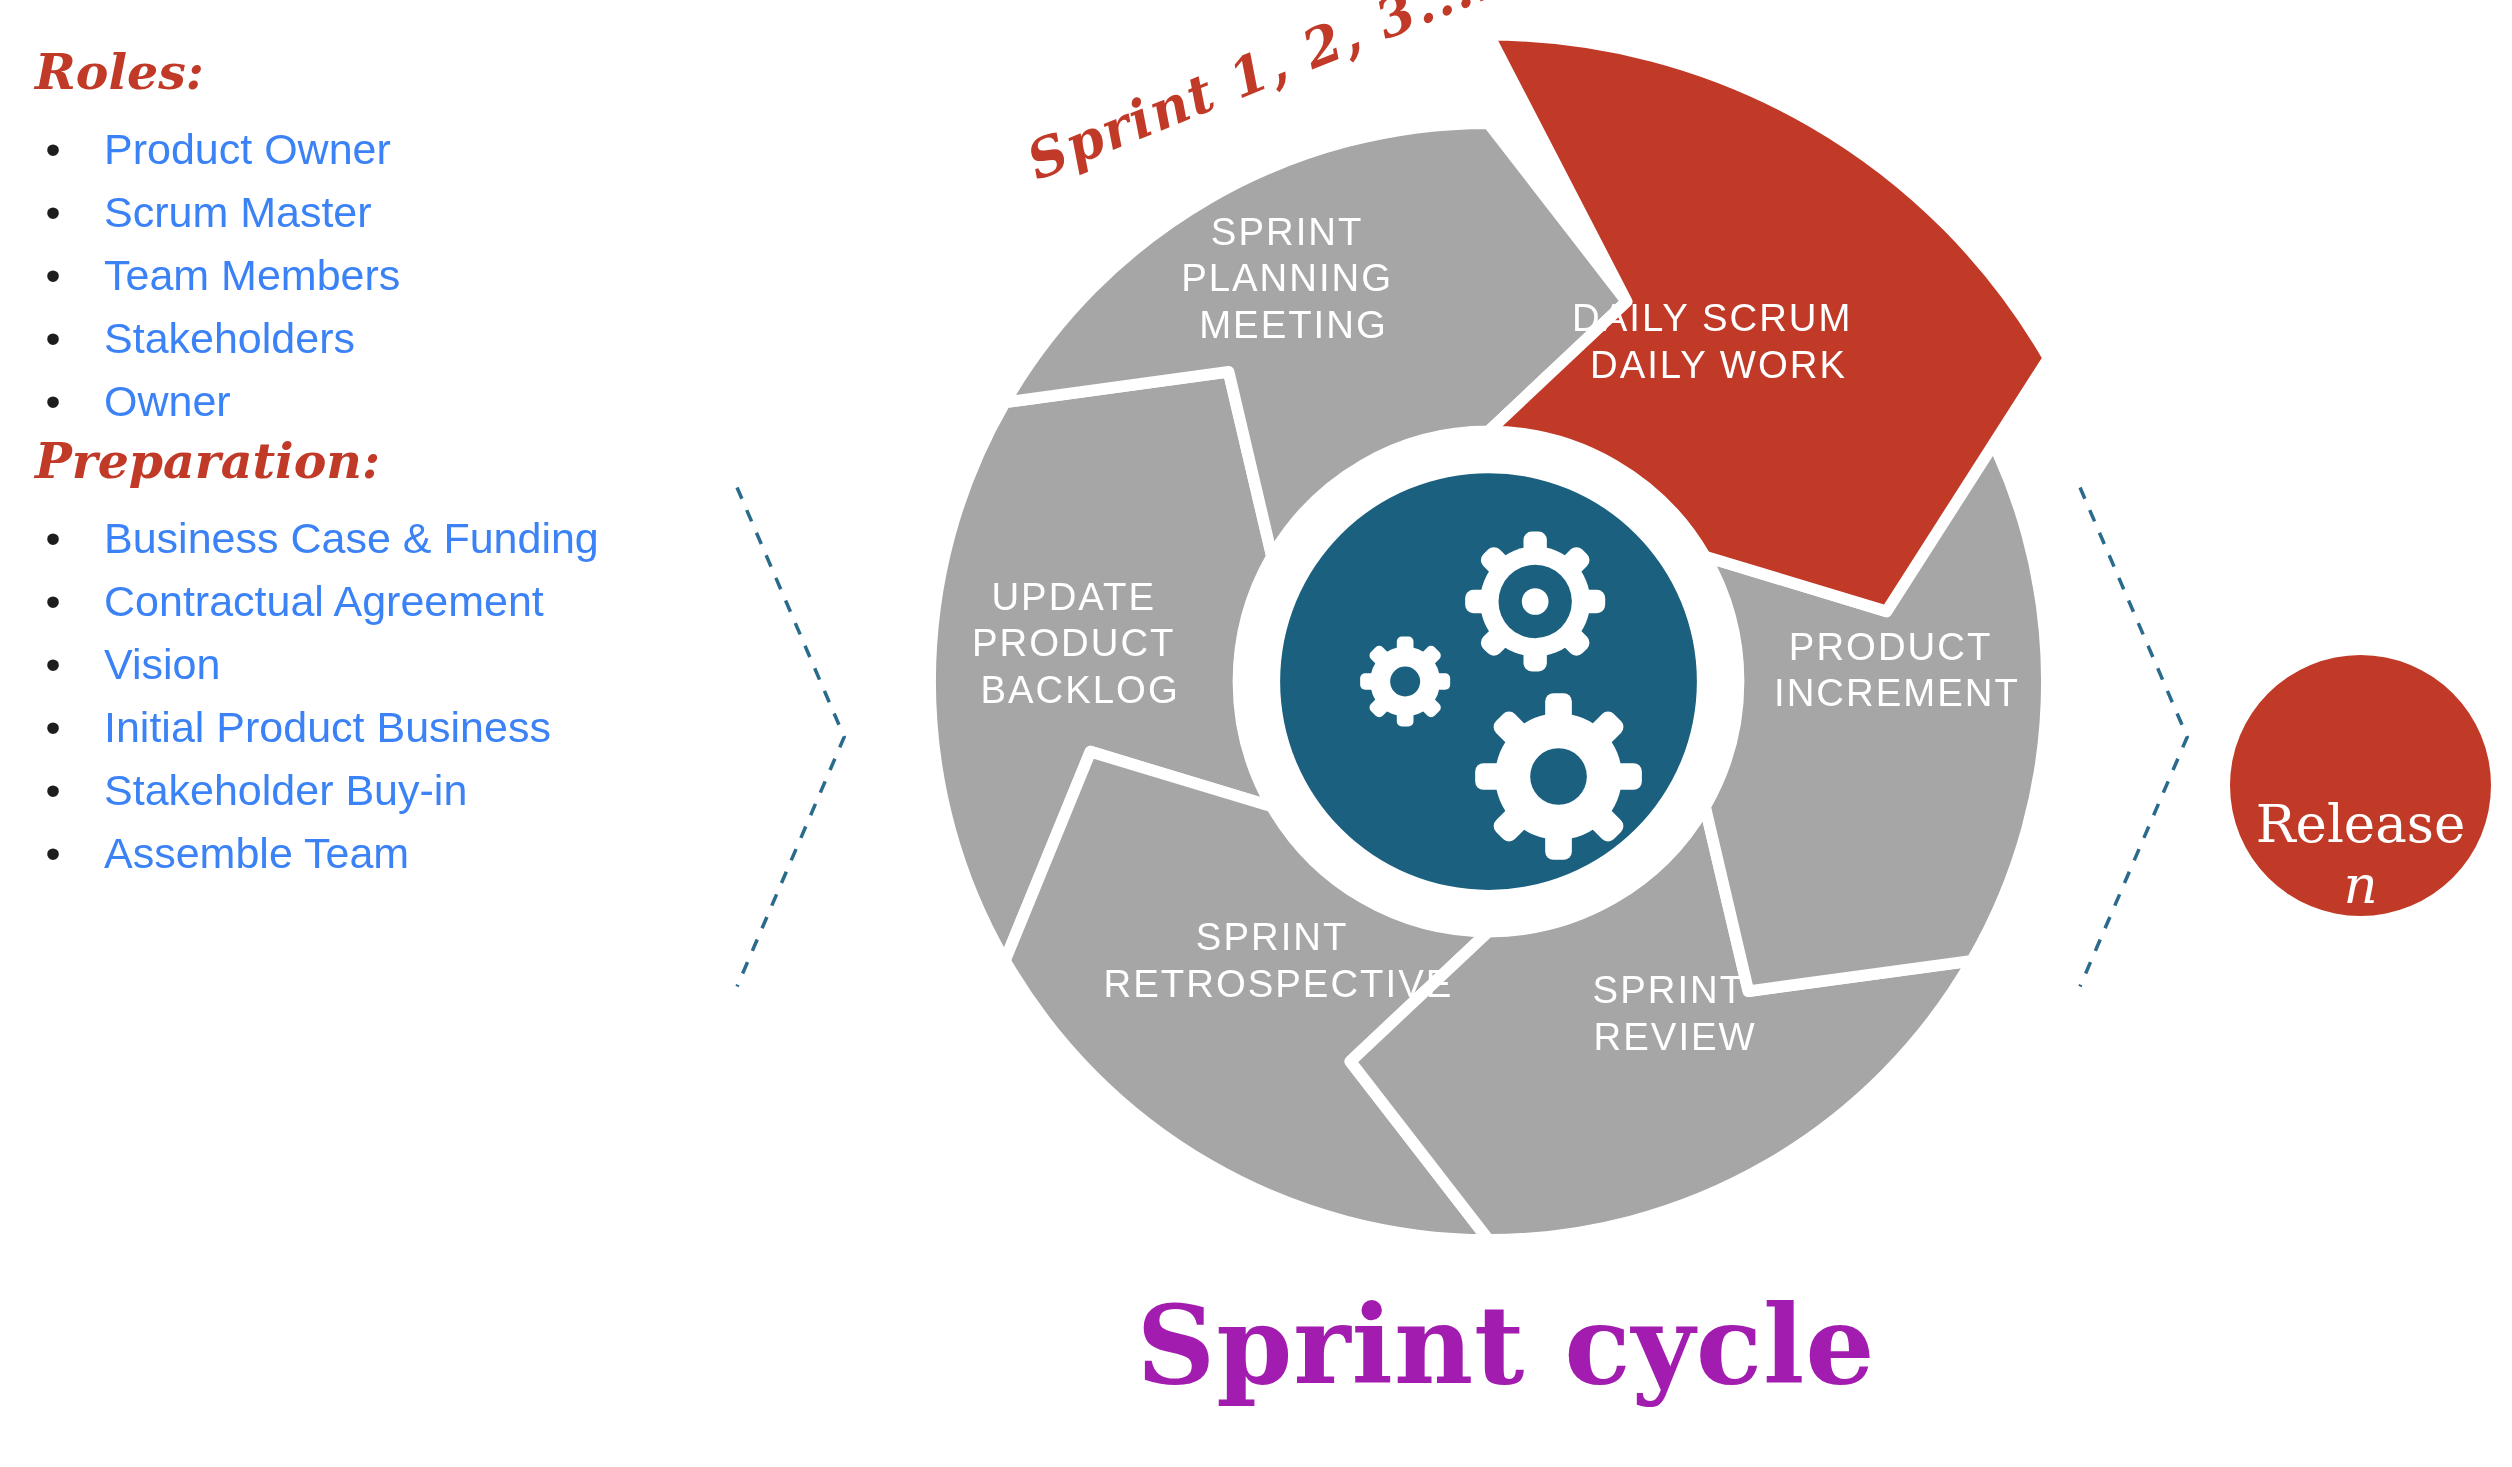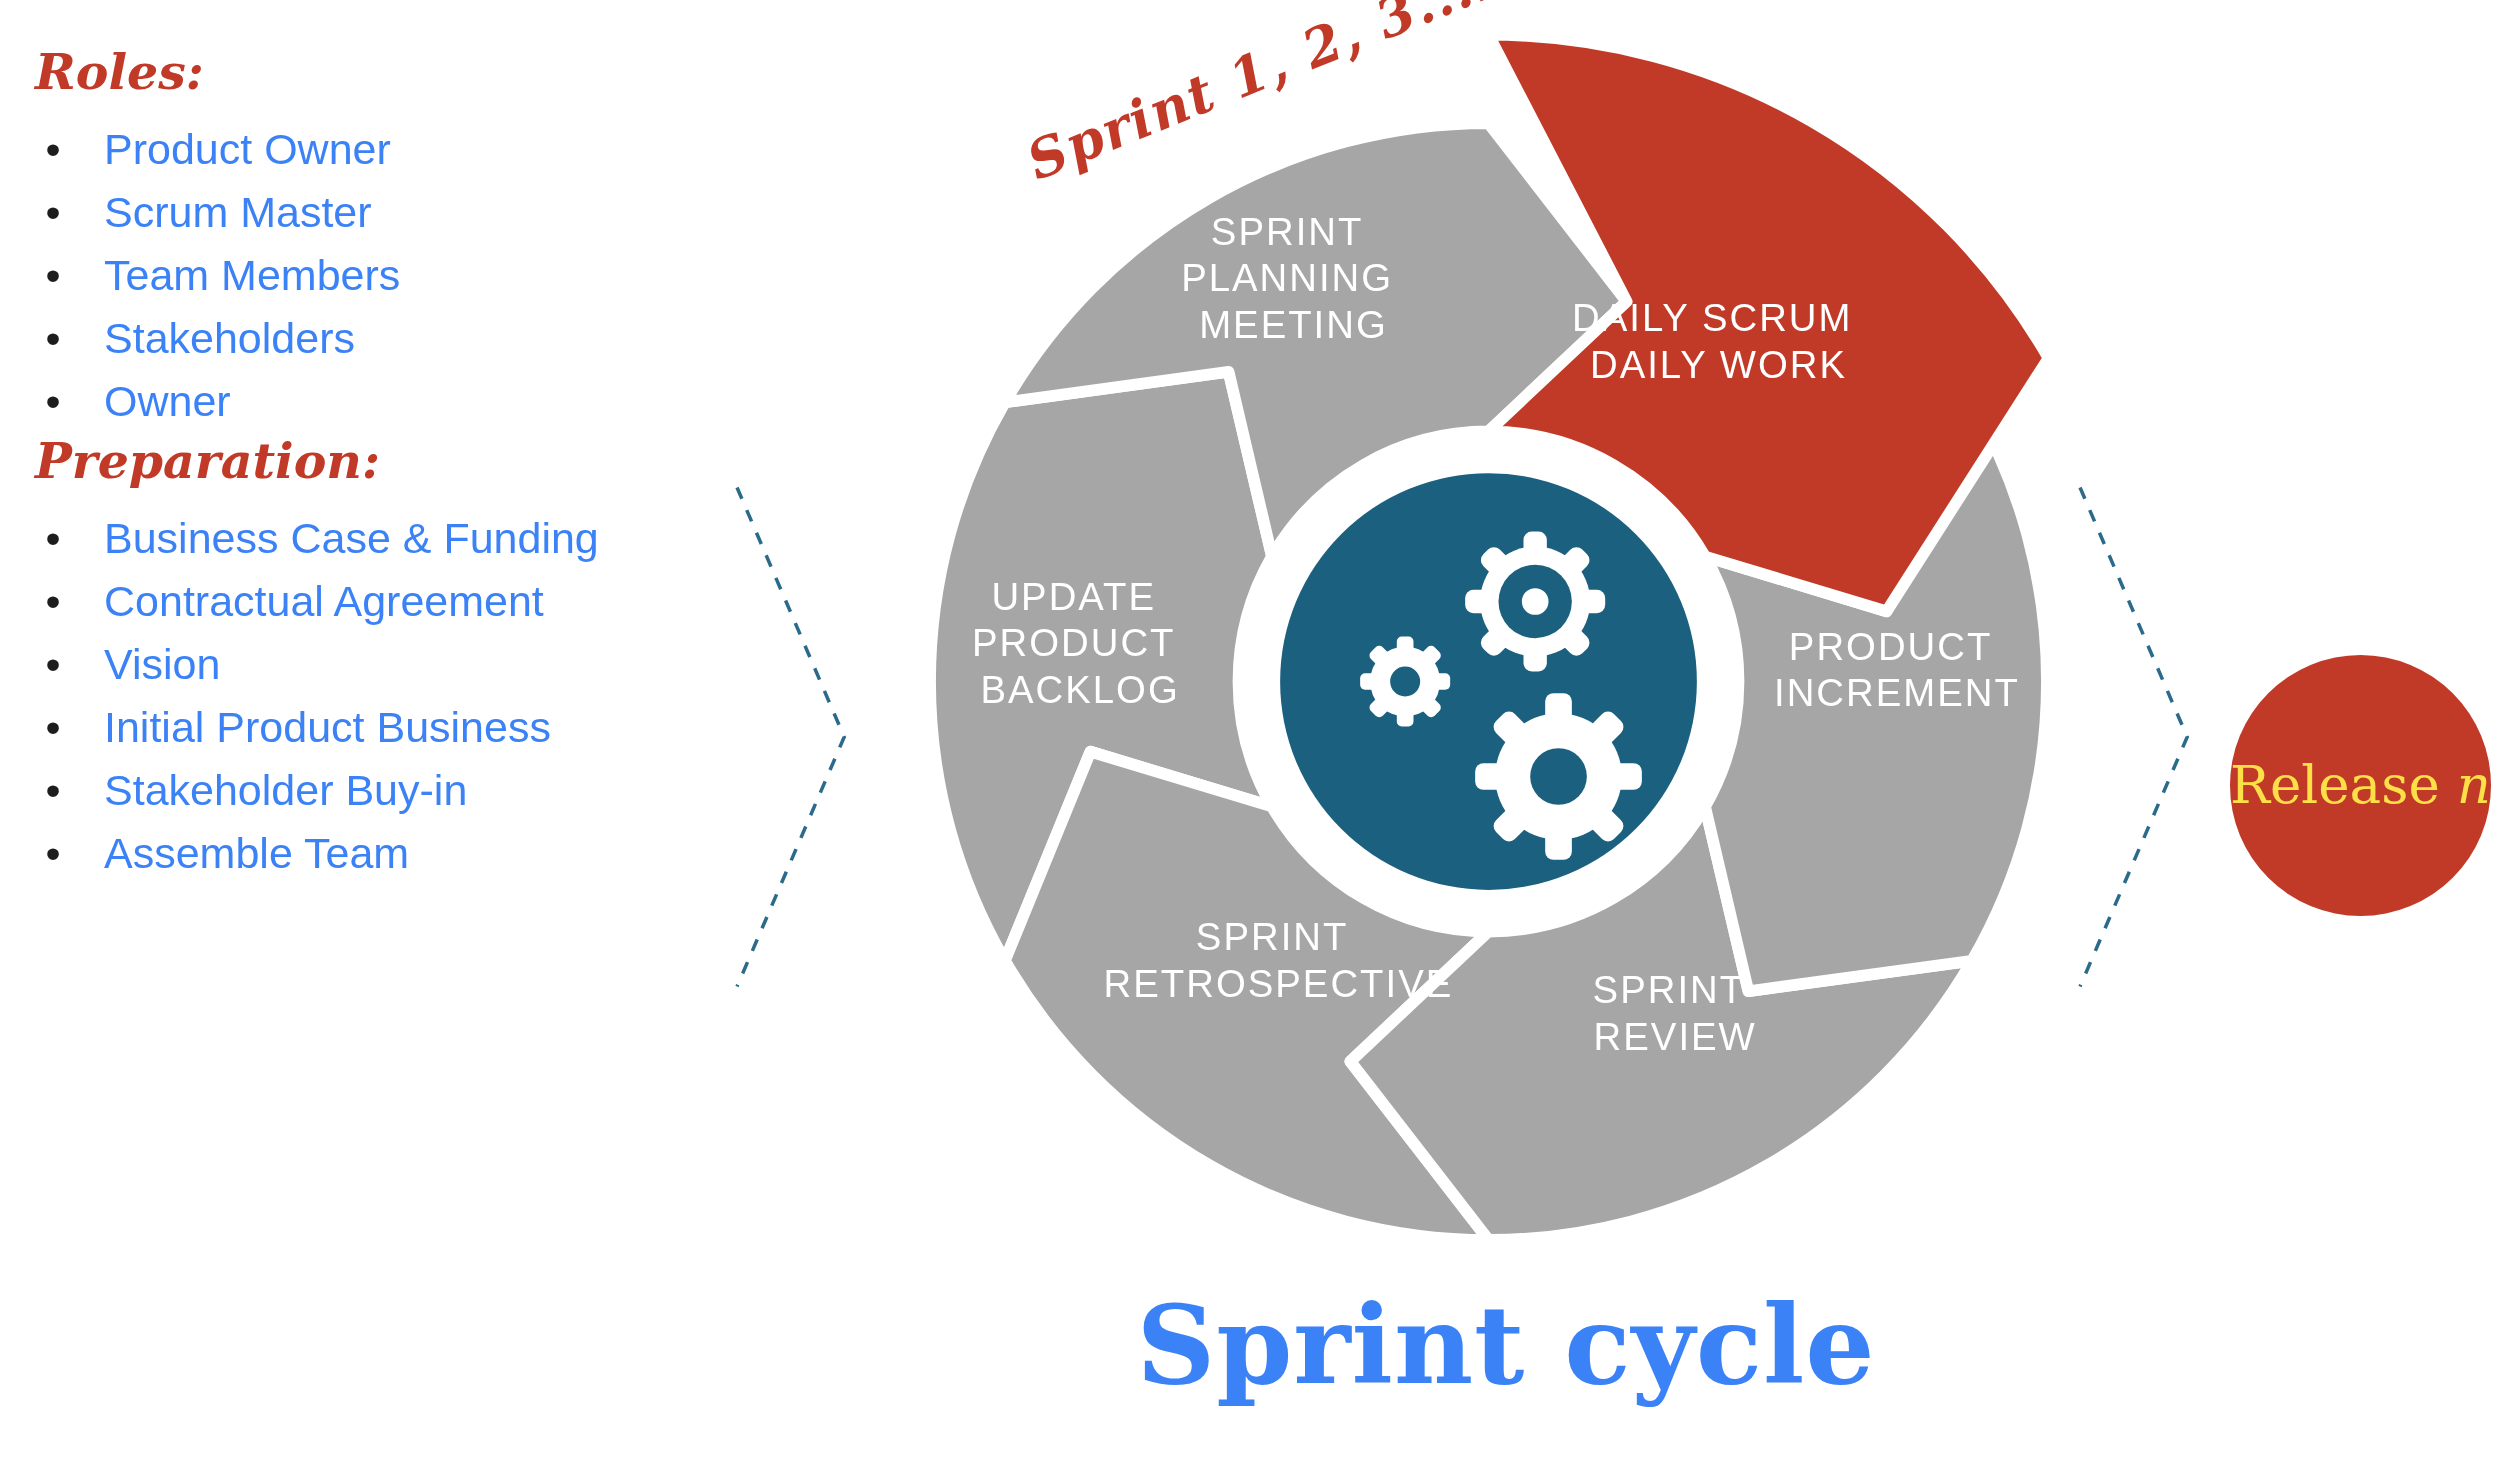--- a/index.html
+++ b/index.html
@@ -37,30 +37,30 @@
     font-size:53px;color:#c13a28;letter-spacing:1.8px;white-space:nowrap;
   }
 
   .chevron{position:absolute;width:123px;height:512px;}
   .chevron.left{left:730px;top:481px;}
   .chevron.right{left:2073px;top:481px;}
   .chevron polyline{fill:none;stroke:#2a6b8c;stroke-width:4;stroke-dasharray:14 14;}
 
   .release-badge{
     position:absolute;left:2230px;top:655px;width:261px;height:261px;
-    border-radius:50%;background:#c13a28;color:#fde047;
-    display:flex;align-items:center;justify-content:space-between;
+    border-radius:50%;background:#c13a28;color:#ffffff;
+    display:flex;flex-direction:column;align-items:center;justify-content:flex-end;
     font-family:"DejaVu Serif",serif;font-size:53px;line-height:1.15;text-align:center;
   }
   .release-badge .n{font-style:italic;}
 
   .cycle-title{
     position:absolute;left:1506px;top:1281px;transform:translateX(-50%);
     font-family:"DejaVu Serif",serif;font-weight:700;font-size:109px;
-    color:#3b82f6;letter-spacing:0.9px;white-space:nowrap;
+    color:#a21caf;letter-spacing:0.9px;white-space:nowrap;
   }
 </style>
 </head>
 <body>
 
 <section class="left-panel">
   <h2 class="section-heading">Roles:</h2>
   <ul class="bullet-list">
     <li>Product Owner</li>
     <li>Scrum Master</li>

